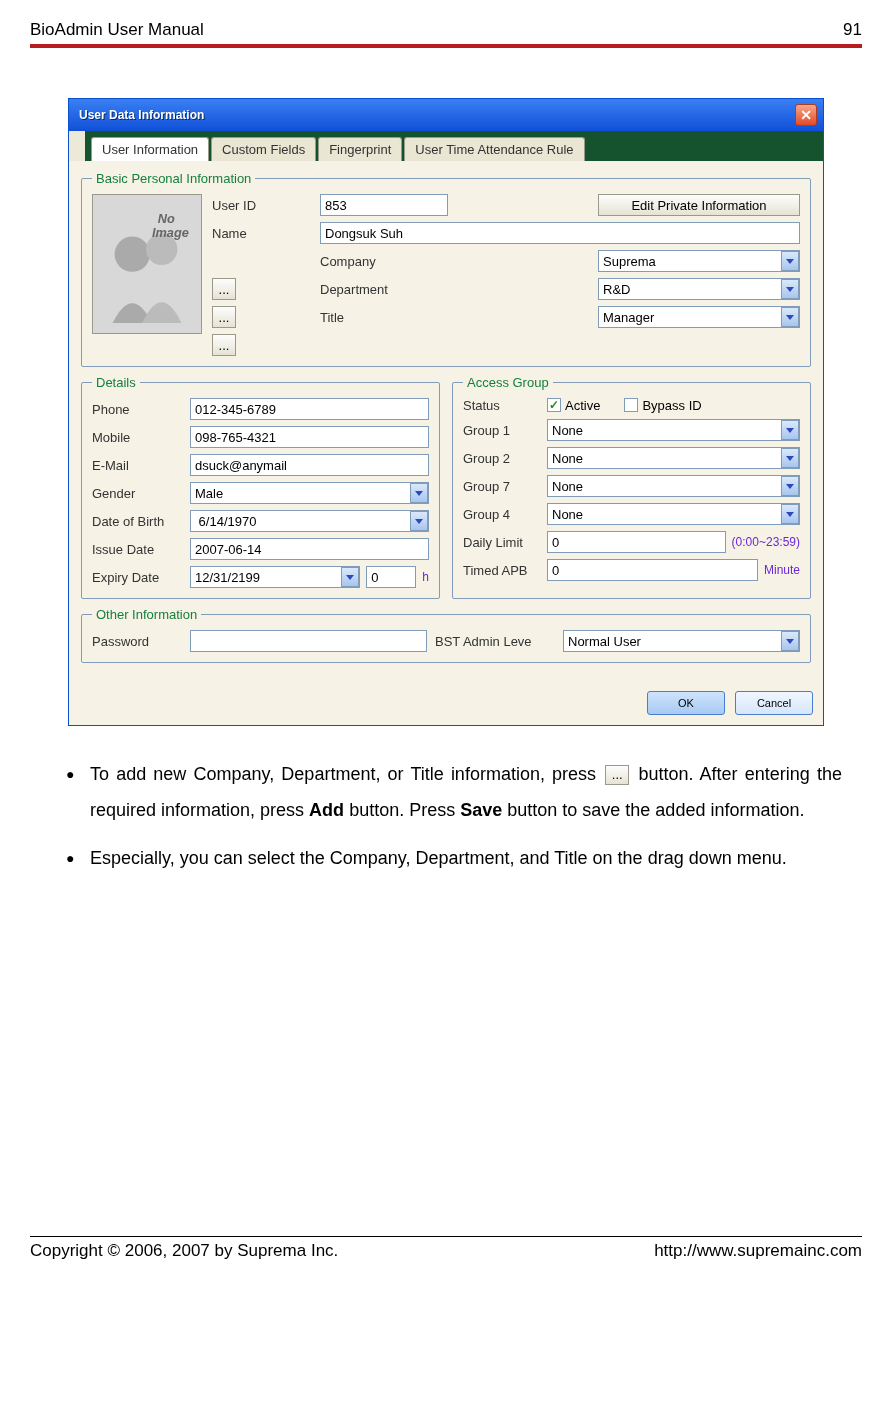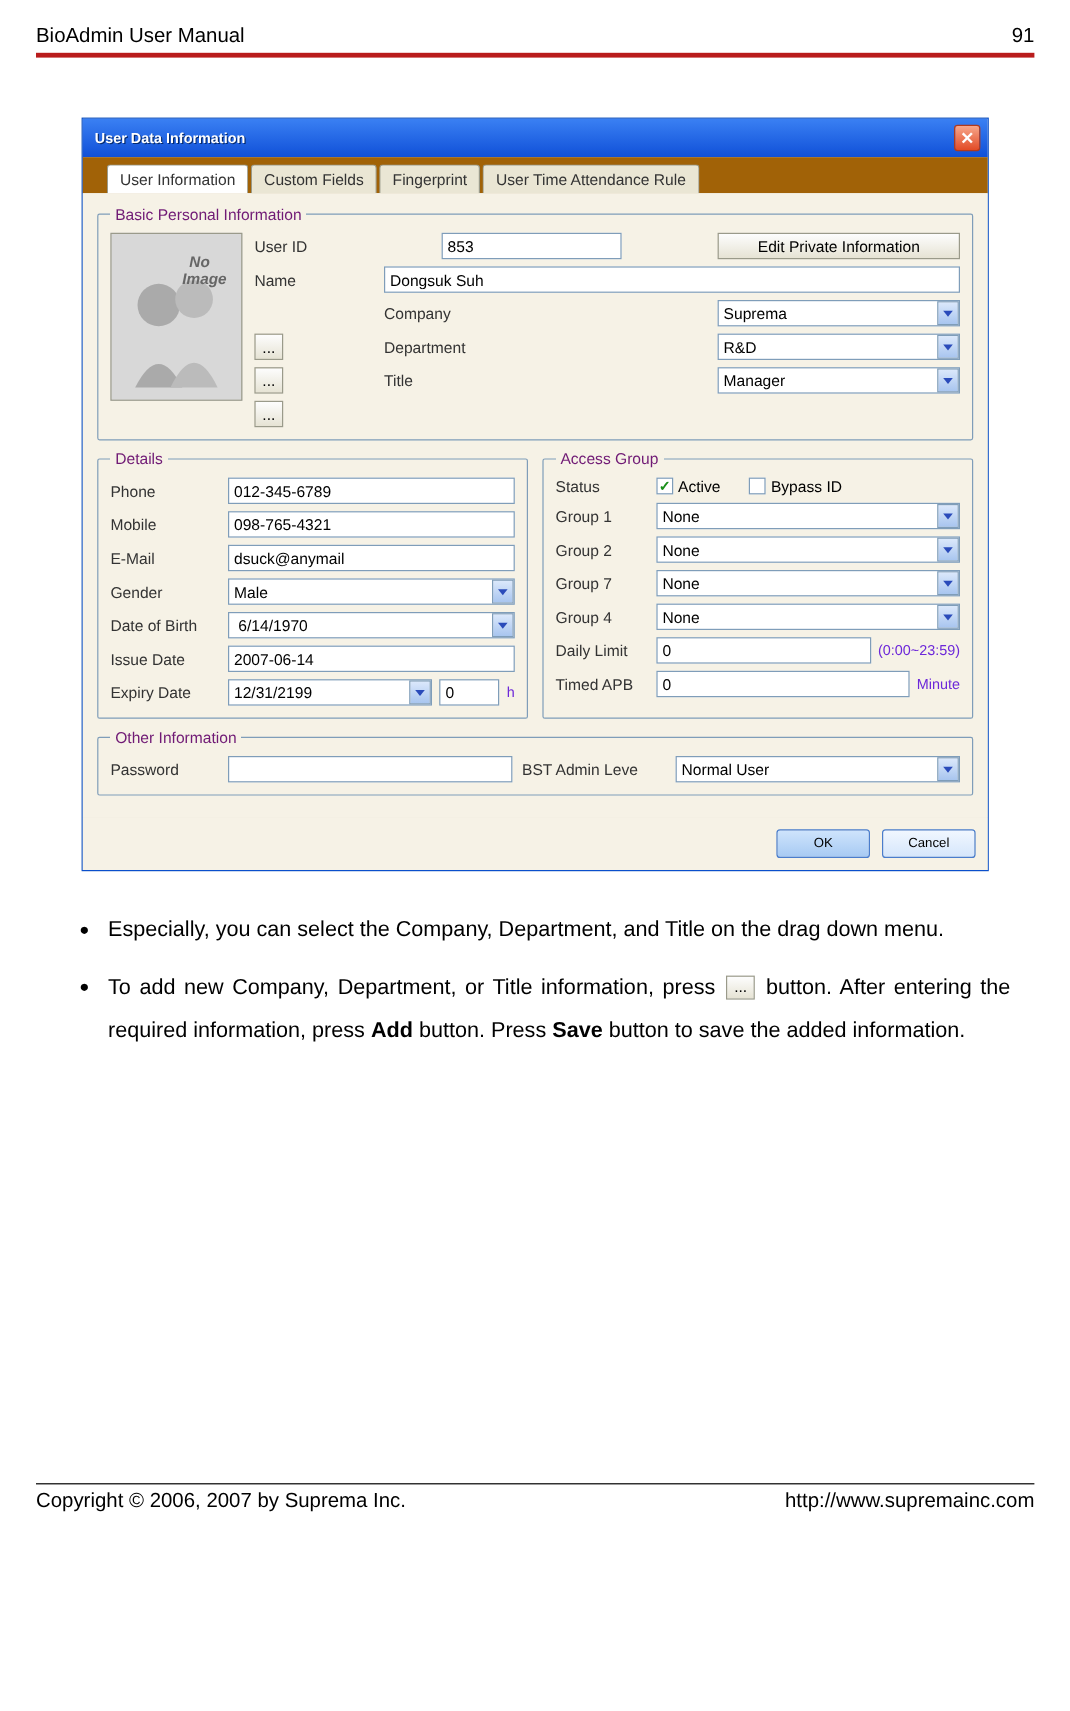--- a/index.html
+++ b/index.html
@@ -6,28 +6,28 @@
   body { margin: 0; font-family: Arial, sans-serif; background: #fff; width: 892px; }
   .page { padding: 20px 30px; }
   .header-bar { display: flex; justify-content: space-between; border-bottom: 4px solid #b91c1c; padding-bottom: 4px; margin-bottom: 50px; font-size: 17px; }
   .footer-bar { display: flex; justify-content: space-between; border-top: 1px solid #000; padding-top: 4px; margin-top: 360px; font-size: 17px; }
 
   .dialog { width: 756px; margin: 0 auto 30px auto; border: 1px solid #0a4fcc; background: #ece9d8; }
   .titlebar { background: linear-gradient(to bottom, #3a80f3, #1050d8); display: flex; justify-content: space-between; align-items: center; padding: 4px 6px; height: 32px; }
   .titlebar-text { color: #fff; font-weight: bold; font-size: 12px; text-shadow: 1px 1px #052a6e; padding-left: 4px; }
   .close-btn { width: 22px; height: 22px; background: linear-gradient(to bottom, #f7a68a, #e24b26); border: 1px solid #b03a1d; border-radius: 3px; color: #fff; display: flex; align-items: center; justify-content: center; font-weight: bold; font-size: 14px; cursor: pointer; }
 
-  .tab-strip { display: flex; padding: 6px 6px 0 20px; background: #a16207; gap: 2px; }
+  .tab-strip { display: flex; padding: 6px 6px 0 6px; background: #14532d; gap: 2px; margin-left: 16px; }
   .tab { padding: 4px 10px; font-size: 13px; color: #333; border: 1px solid #9a9a8a; border-bottom: none; background: #eae6d4; border-radius: 3px 3px 0 0; cursor: pointer; }
   .tab.active { background: #fff; font-weight: normal; }
 
   .tab-body { background: #f6f2e6; padding: 10px; }
 
   fieldset.group { border: 1px solid #7f9db9; border-radius: 2px; padding: 8px 10px 10px 10px; margin-bottom: 8px; position: relative; }
-  fieldset.group > legend { color: #701a75; font-size: 13px; padding: 0 4px; }
+  fieldset.group > legend { color: #15803d; font-size: 13px; padding: 0 4px; }
 
   .basic-row { display: flex; gap: 10px; }
   .photo-box { width: 110px; height: 140px; background: #ddd; border: 1px solid #9a9a8a; display: flex; align-items: center; justify-content: center; position: relative; overflow: hidden; }
   .photo-svg { width: 100%; height: 100%; }
   .form-grid { flex: 1; display: grid; grid-template-columns: 100px 1fr auto; gap: 6px 8px; align-items: center; }
   .label { font-size: 13px; color: #333; }
   .input, .select { height: 22px; border: 1px solid #7f9db9; background: #fff; font-size: 13px; padding: 0 4px; width: 100%; }
   .select-wrap { position: relative; display: flex; }
   .select-wrap .input { padding-right: 20px; }
   .dd-btn { position: absolute; right: 1px; top: 1px; width: 18px; height: 20px; background: linear-gradient(to bottom, #dbe8fb, #a8c5ef); border: 1px solid #7f9db9; display: flex; align-items: center; justify-content: center; cursor: pointer; }
@@ -96,21 +96,21 @@
               <circle cx="40" cy="60" r="18" fill="#aaa"></circle>
               <path d="M20 130 Q40 90 60 130 Z" fill="#aaa"></path>
               <circle cx="70" cy="55" r="16" fill="#bbb"></circle>
               <path d="M50 130 Q70 88 90 130 Z" fill="#bbb"></path>
               <text x="66" y="28" font-size="13" font-weight="bold" font-style="italic" fill="#666">No</text>
               <text x="60" y="42" font-size="13" font-weight="bold" font-style="italic" fill="#666">Image</text>
             </svg>
           </div>
           <div class="form-grid">
             <span class="label">User ID</span>
-            <input class="input" style="width: 150px; margin-left: 48px;" value="853">
+            <input class="input" style="width: 128px;" value="853">
             <button class="edit-private">Edit Private Information</button>
 
             <span class="label">Name</span>
             <input class="input span-full" value="Dongsuk Suh" style="">
             <span></span>
 
             <span class="label">Company</span>
             <div class="select-wrap">
               <input class="input" value="Suprema" style="">
               <div class="dd-btn"></div>
@@ -243,29 +243,29 @@
       </fieldset>
     </div>
 
     <div class="dialog-buttons">
       <button class="dlg-btn ok">OK</button>
       <button class="dlg-btn">Cancel</button>
     </div>
   </div>
 
   <ul class="bullets">
-    <li>Especially, you can select the Company, Department, and Title on the drag down menu.</li>
     <li>
       <span>To add new Company, Department, or Title information, press </span>
       <span class="inline-ellipsis">...</span>
       <span> button. After entering the required information, press </span>
       <b>Add</b>
       <span> button. Press </span>
       <b>Save</b>
       <span> button to save the added information.</span>
     </li>
+    <li>Especially, you can select the Company, Department, and Title on the drag down menu.</li>
   </ul>
 
   <div class="footer-bar">
     <span>Copyright © 2006, 2007 by Suprema Inc.</span>
     <span>http://www.supremainc.com</span>
   </div>
 </div>
 
 </body></html>

